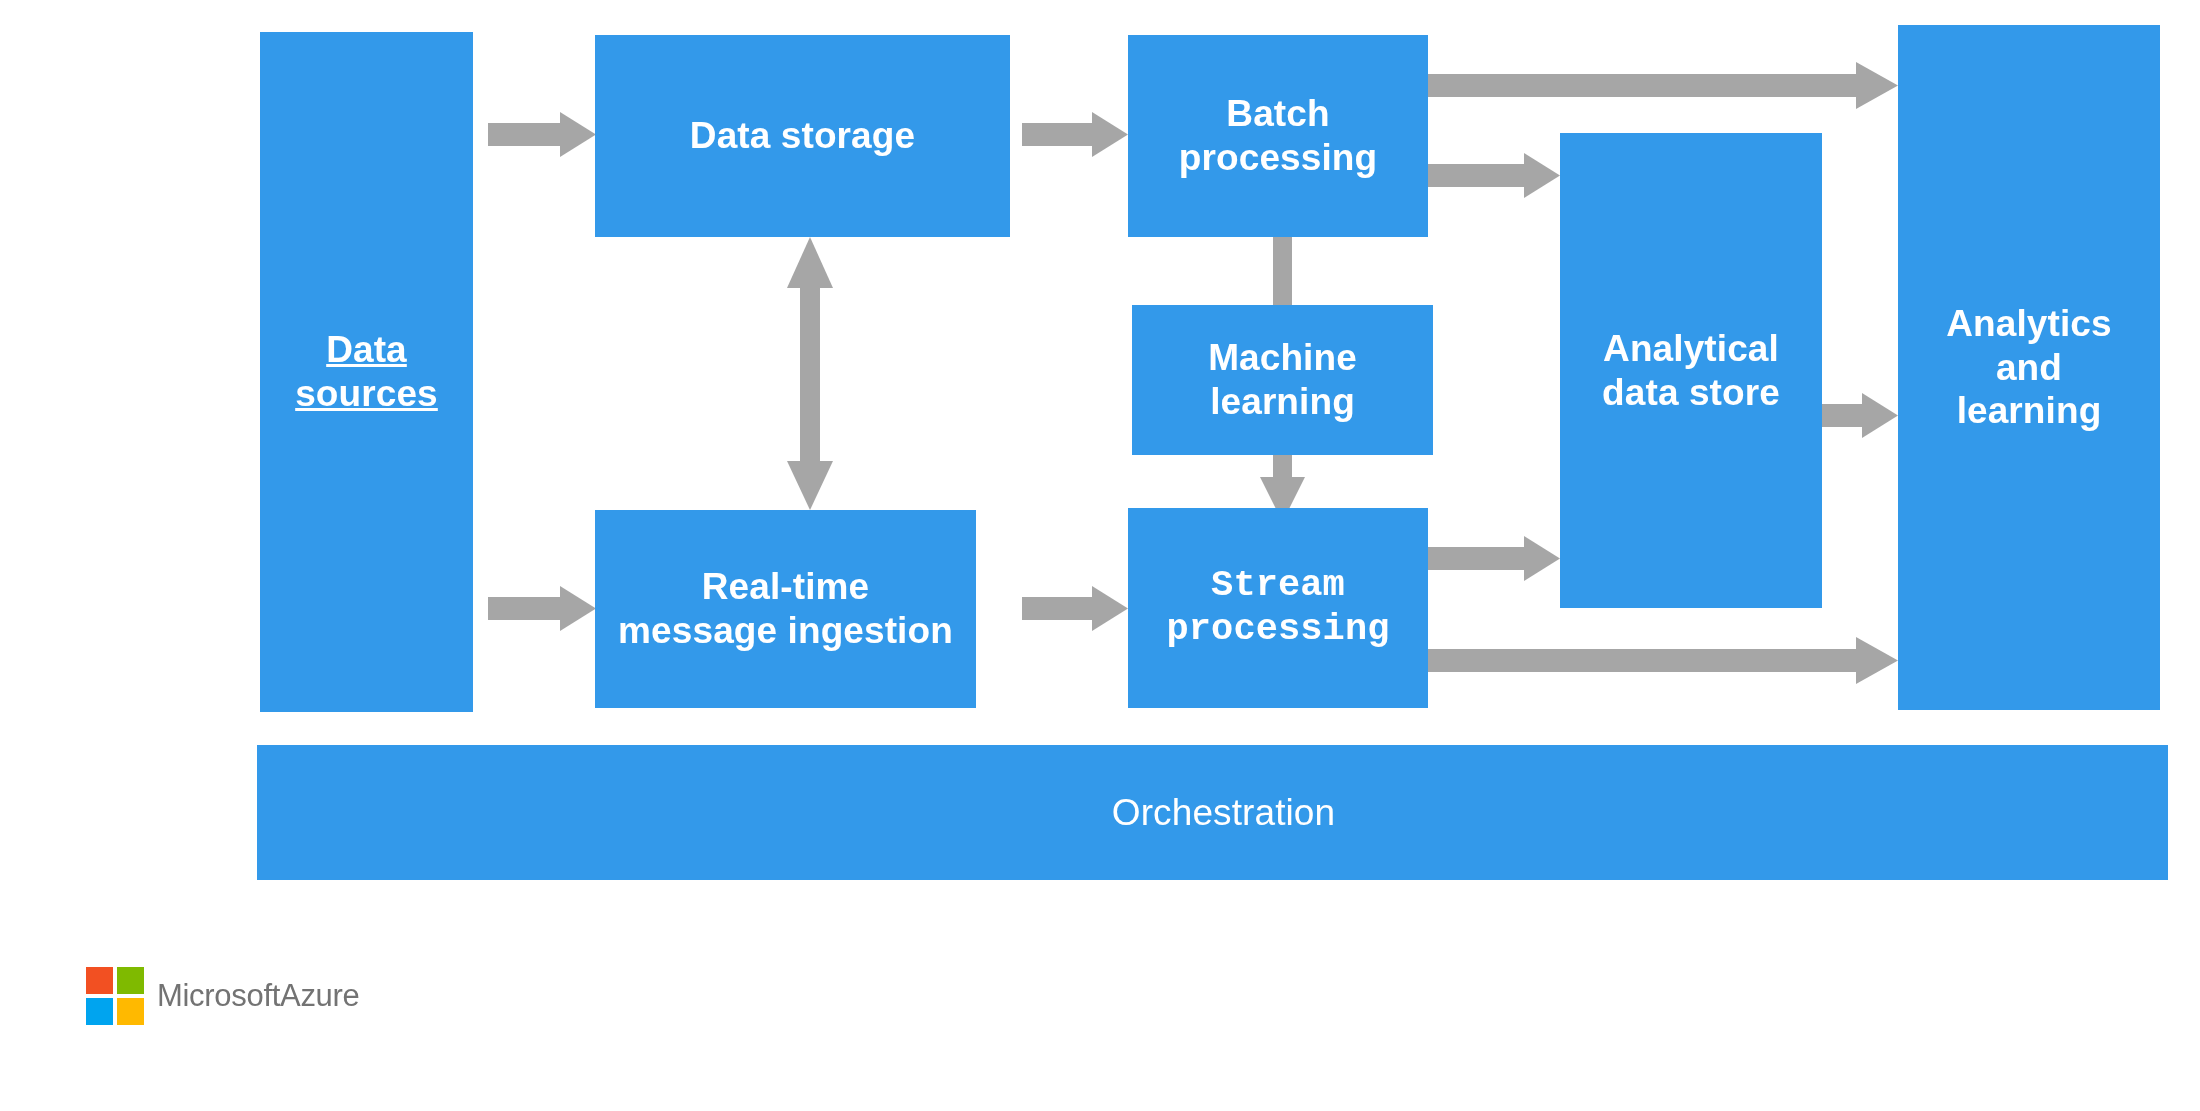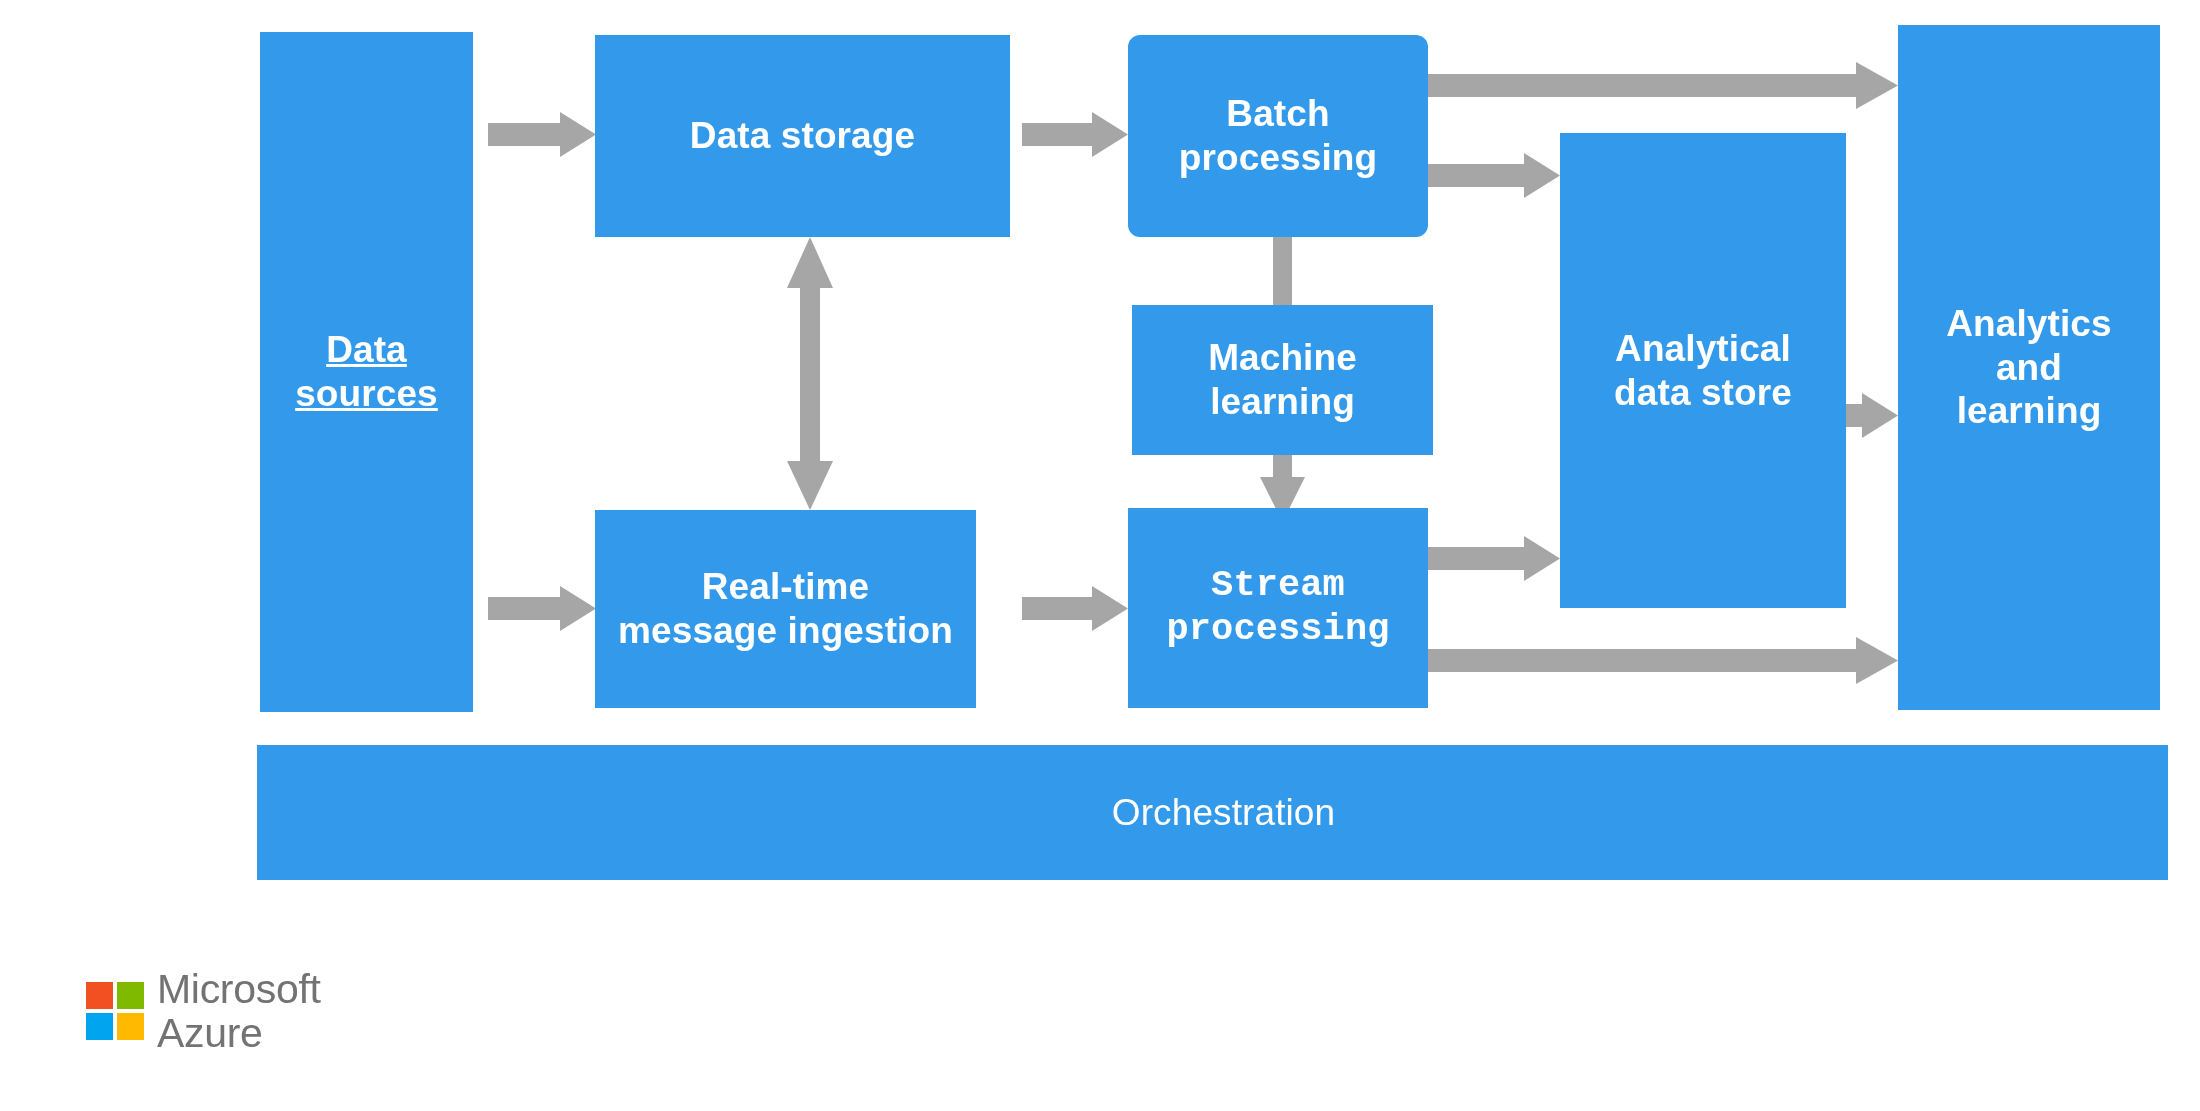--- a/index.html
+++ b/index.html
@@ -34,25 +34,25 @@
     position: absolute;
     left: 0;
     top: 0;
     width: 2200px;
     height: 1111px;
     pointer-events: none;
   }
   
   #node-data-sources      { left: 260px;  top: 32px;  width: 213px; height: 680px; font-size: 37px; text-decoration: underline; }
   #node-data-storage      { left: 595px;  top: 35px;  width: 415px; height: 202px; font-size: 37px; }
-  #node-batch-processing  { left: 1128px; top: 35px;  width: 300px; height: 202px; font-size: 37px; border-radius: 12px; }
+  #node-batch-processing  { left: 1128px; top: 35px;  width: 300px; height: 202px; font-size: 37px; }
   #node-machine-learning  { left: 1132px; top: 305px; width: 301px; height: 150px; font-size: 37px; }
   #node-stream-processing { left: 1128px; top: 508px; width: 300px; height: 200px; font-size: 37px; font-family: Liberation Mono, monospace; }
   #node-realtime-ingestion{ left: 595px;  top: 510px; width: 381px; height: 198px; font-size: 37px; }
-  #node-analytical-store  { left: 1560px; top: 133px; width: 286px; height: 475px; font-size: 37px; }
+  #node-analytical-store  { left: 1560px; top: 133px; width: 262px; height: 475px; font-size: 37px; }
   #node-analytics         { left: 1898px; top: 25px;  width: 262px; height: 685px; font-size: 37px; }
   #node-orchestration     { left: 257px;  top: 745px; width: 1911px; height: 135px; font-size: 37px; font-weight: 400; padding-left: 30px; }
 
   
   #ms-logo {
     position: absolute;
     left: 86px;
     top: 967px;
     display: flex;
     align-items: center;
@@ -60,23 +60,23 @@
   }
   #ms-squares {
     display: grid;
     grid-template-columns: 27px 27px;
     grid-template-rows: 27px 27px;
     gap: 4px;
   }
   .ms-sq { width: 27px; height: 27px; }
   #ms-wordmark {
     display: flex;
-    flex-direction: column;
+    flex-direction: row;
     color: #737373;
-    font-size: 41px;
+    font-size: 31px;
     line-height: 1.08;
     font-weight: 400;
     letter-spacing: -0.3px;
   }
 </style>
 </head>
 <body>
 
 <div id="canvas">
 

